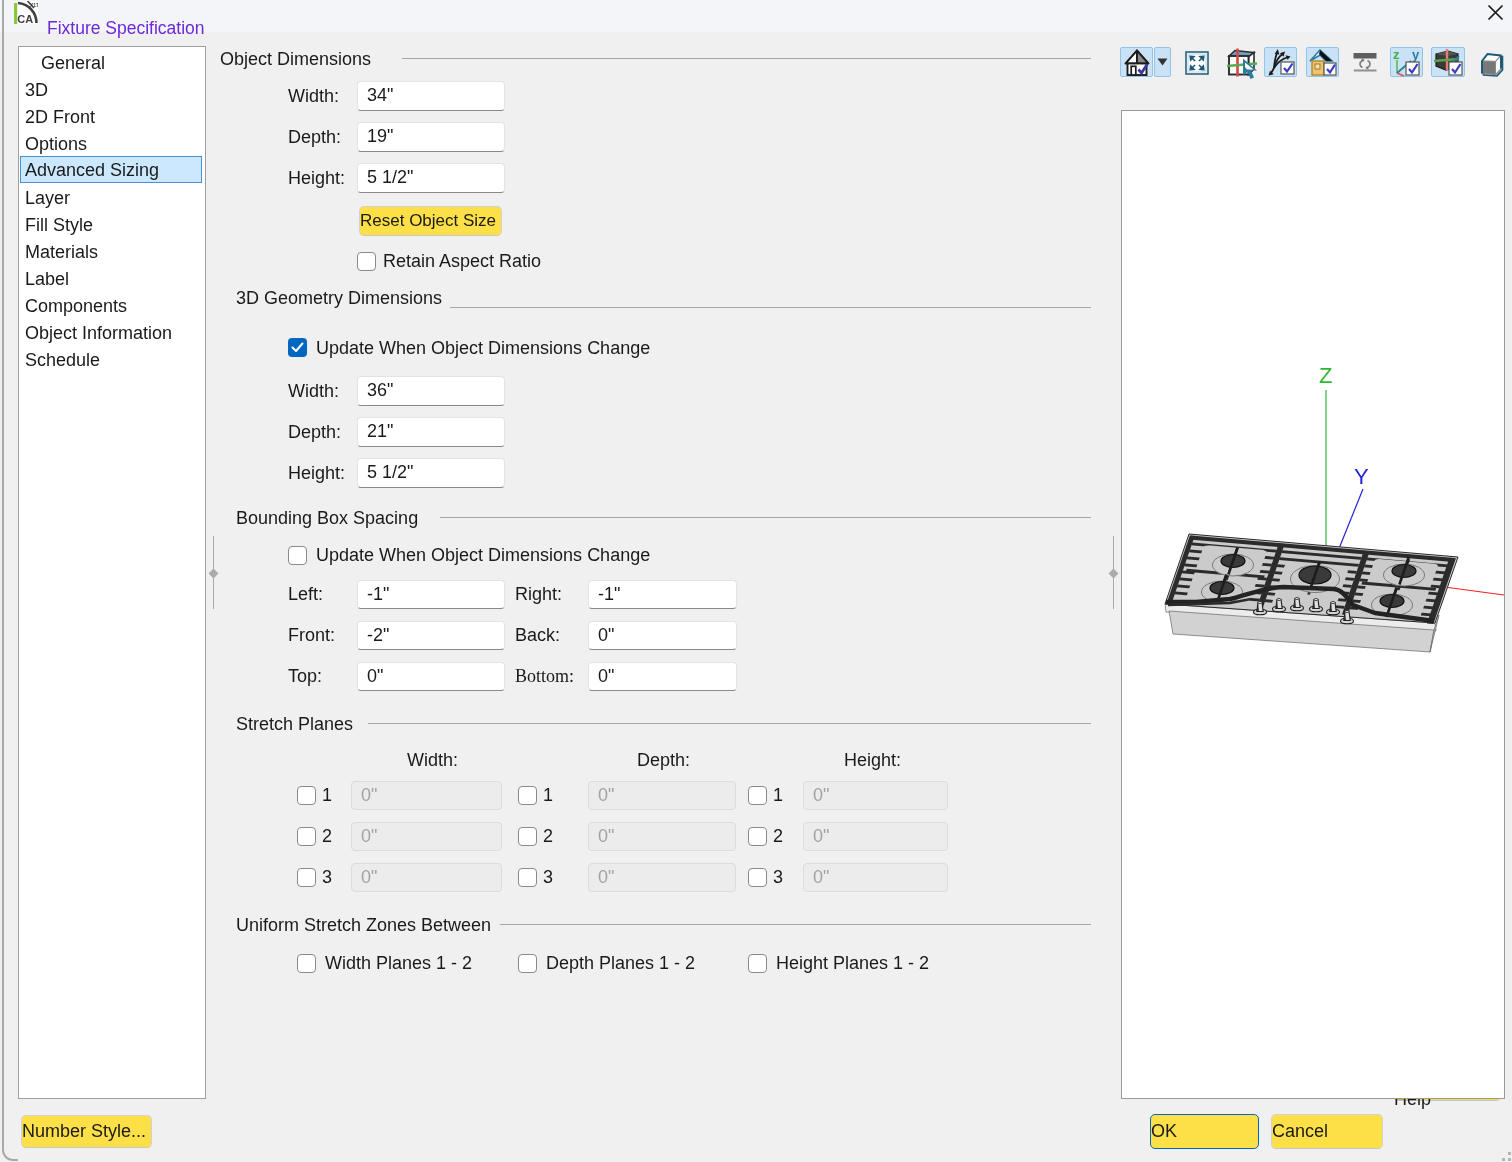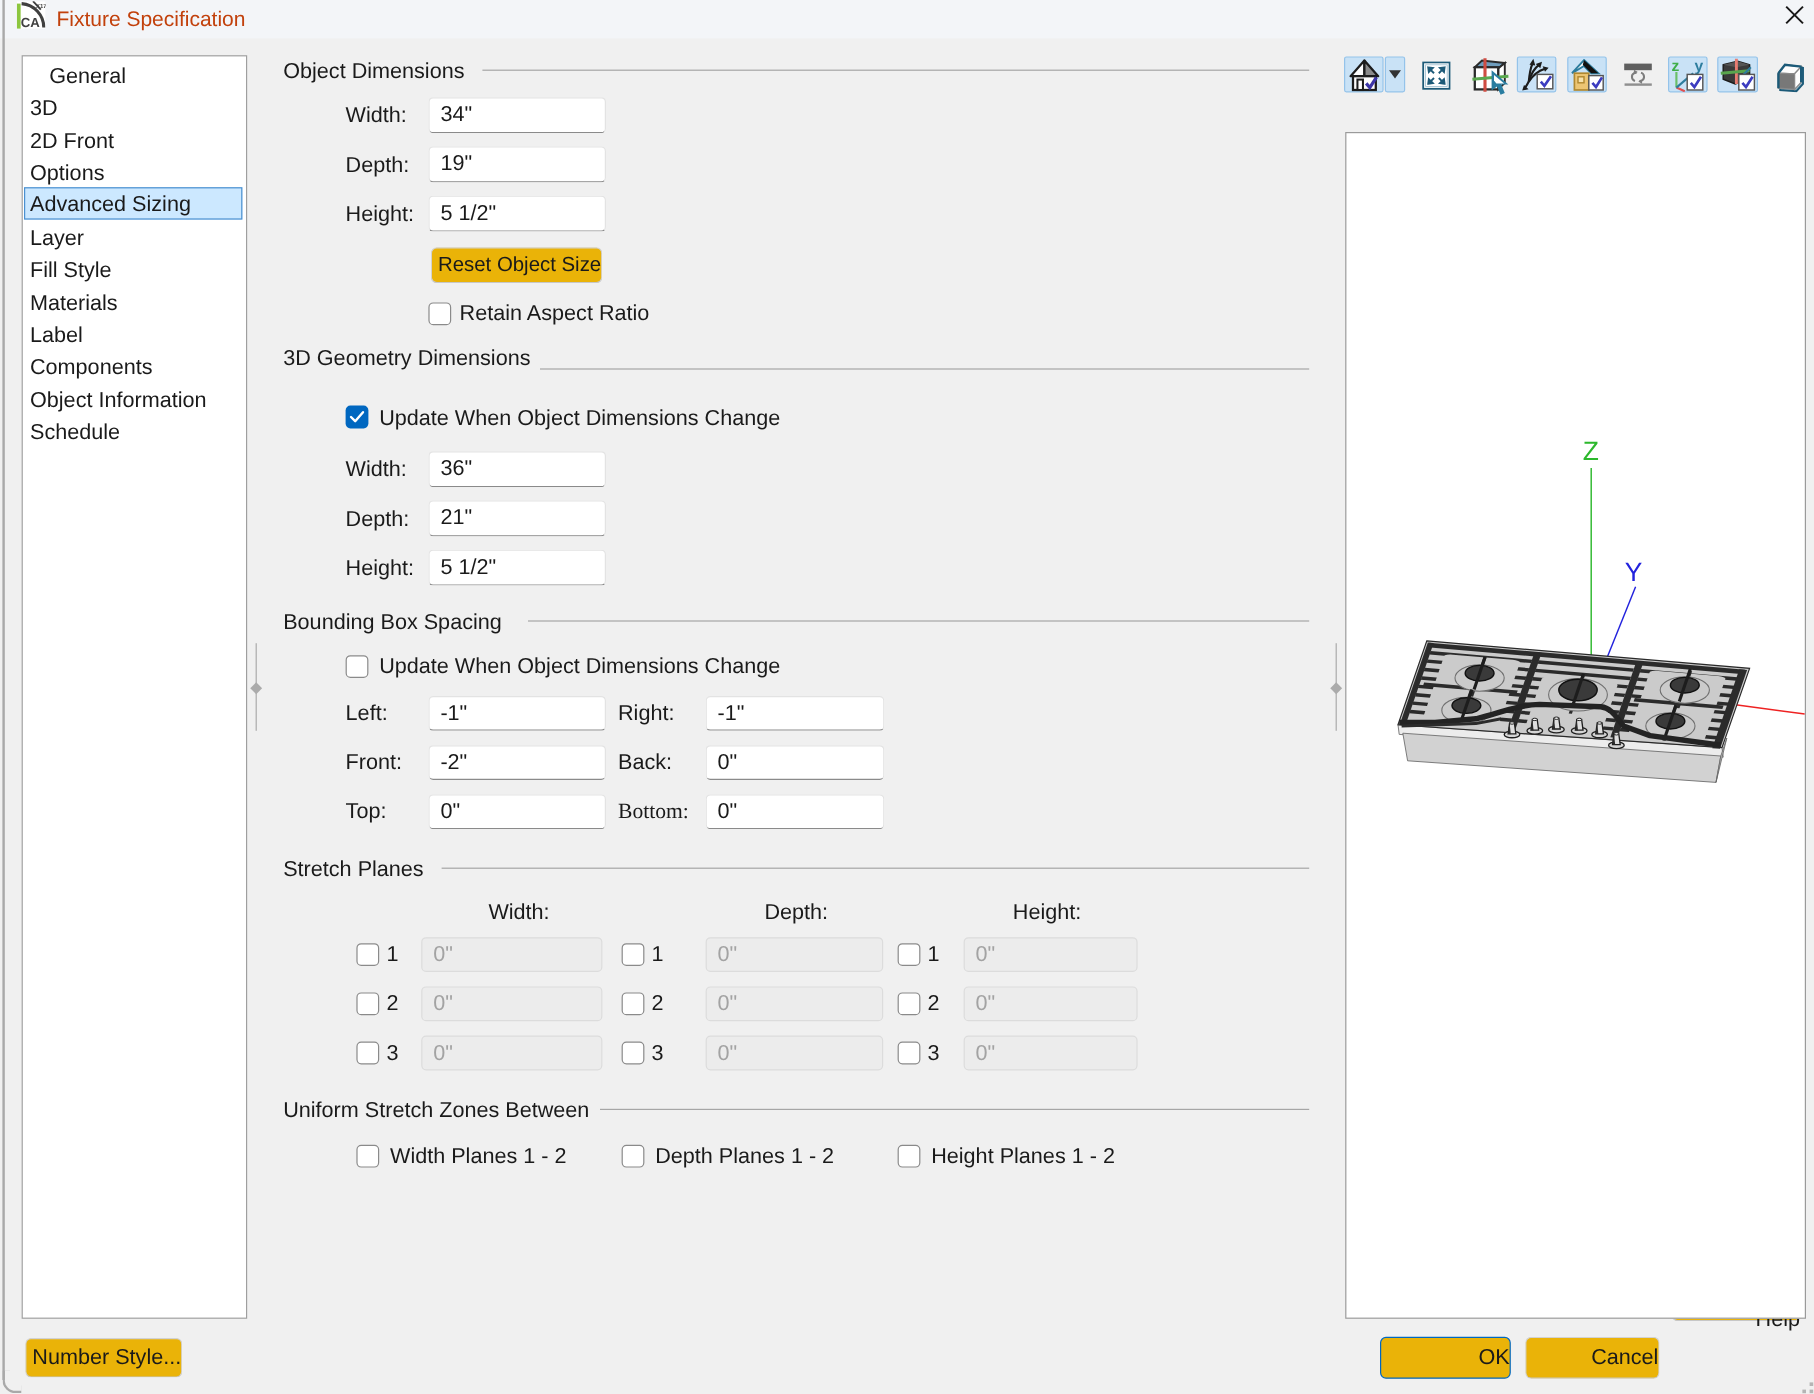--- a/index.html
+++ b/index.html
@@ -9,40 +9,40 @@
   .abs{position:absolute;}
   .lbl{position:absolute;font-size:18px;line-height:20px;white-space:nowrap;color:#1a1a1a;}
   .hdr{position:absolute;font-size:18px;line-height:20px;white-space:nowrap;color:#1a1a1a;}
   .hline{position:absolute;height:1px;background:#a6a6a6;}
   .field{position:absolute;background:#fff;border:1px solid #e3e3e3;border-bottom:1px solid #8a8a8a;
          border-radius:4px;font-size:18px;line-height:27px;padding-left:9px;box-sizing:border-box;color:#1a1a1a;}
   .dfield{position:absolute;background:#ececec;border:1px solid #dcdcdc;
           border-radius:4px;font-size:18px;line-height:27px;padding-left:9px;box-sizing:border-box;color:#a3a3a3;}
   .cb{position:absolute;width:17px;height:17px;background:#fff;border:1px solid #8a8a8a;border-radius:4px;}
   .cbc{position:absolute;width:19px;height:19px;background:#0067c0;border-radius:4px;}
-  .btn{position:absolute;background:#eab308;border:1px solid #d2d2d2;border-bottom-color:#c7c7c7;
-       border-radius:5px;font-size:18px;text-align:right;box-sizing:border-box;}
+  .btn{position:absolute;background:#fde047;border:1px solid #d2d2d2;border-bottom-color:#c7c7c7;
+       border-radius:5px;font-size:18px;text-align:left;box-sizing:border-box;}
   .tbtn{position:absolute;top:47px;height:30px;background:#c9e2f6;border:1px solid #94c3ea;border-radius:2px;box-sizing:border-box;}
 </style>
 </head>
 <body>
 <div id="root">
 
   <div class="abs" style="left:0;top:0;width:1512px;height:32px;background:#f3f5f8;"></div>
   <div class="abs" style="left:14px;top:1px;width:24px;height:23px;">
     <svg width="24" height="23" viewBox="0 0 24 23">
       <rect x="0" y="0" width="24" height="23" fill="#ffffff"></rect>
       <rect x="0" y="2" width="3.2" height="21" fill="#8cc63f"></rect>
       <path d="M4,2 A 20,20 0 0 1 22.5,22" fill="none" stroke="#404040" stroke-width="2.6"></path>
       <path d="M13.5,0 L20,7" stroke="#404040" stroke-width="1.6"></path>
       <text x="3.2" y="21.5" font-size="11" font-weight="bold" fill="#404040" font-family="Liberation Sans">CA</text>
       <text x="16" y="5.5" font-size="5" font-weight="bold" fill="#404040" font-family="Liberation Sans">X17</text>
     </svg>
   </div>
-  <div class="abs" style="left:47px;top:6px;font-size:17.5px;color:#c2410c;">Fixture Specification</div>
+  <div class="abs" style="left:47px;top:18px;font-size:17.5px;color:#6d28d9;">Fixture Specification</div>
   <svg class="abs" style="left:1487px;top:4px;" width="17" height="17" viewBox="0 0 17 17">
     <path d="M1.5,1.5 L15.5,15.5 M15.5,1.5 L1.5,15.5" stroke="#1b1b1b" stroke-width="1.7" fill="none"></path>
   </svg>
 
   <div class="abs" style="left:2px;top:0;width:2px;height:1150px;background:#a9a9a9;"></div>
   <div class="abs" style="left:2px;top:1142px;width:16px;height:19px;border-left:2px solid #a9a9a9;border-bottom:2px solid #a9a9a9;border-bottom-left-radius:11px;box-sizing:border-box;"></div>
 
   <div class="abs" style="left:18px;top:46px;width:188px;height:1053px;background:#fff;border:1px solid #9f9f9f;box-sizing:border-box;"></div>
   <div id="sb" class="abs" style="left:19px;top:50px;width:186px;font-size:18px;line-height:27px;">
       <div style="height:27px;padding-left:6px;margin-left:16px;">General</div>
@@ -59,21 +59,21 @@
       <div style="height:27px;padding-left:6px;">Schedule</div>
     </div>
   <div class="abs" style="left:20px;top:156px;width:182px;height:27px;background:#cce8ff;border:1px solid #4a90d0;box-sizing:border-box;"></div>
   <div class="abs" style="left:25px;top:160px;font-size:18px;line-height:20px;">Advanced Sizing</div>
 
   <div class="abs" style="left:213px;top:536px;width:1px;height:73px;background:#ababab;"></div>
   <div class="abs" style="left:210px;top:569.5px;width:7px;height:7px;background:#ababab;transform:rotate(45deg);"></div>
   <div class="abs" style="left:1113px;top:536px;width:1px;height:73px;background:#ababab;"></div>
   <div class="abs" style="left:1110px;top:569.5px;width:7px;height:7px;background:#ababab;transform:rotate(45deg);"></div>
 
-  <div class="hdr" style="left:236px;top:49px;">Object Dimensions</div>
+  <div class="hdr" style="left:220px;top:49px;">Object Dimensions</div>
   <div class="hline" style="left:402px;top:58px;width:689px;"></div>
   <div class="lbl" style="left:288px;top:86px;">Width:</div>
   <div class="field" style="left:357px;top:81px;width:148px;height:30px;">34"</div>
   <div class="lbl" style="left:288px;top:127px;">Depth:</div>
   <div class="field" style="left:357px;top:122px;width:148px;height:30px;">19"</div>
   <div class="lbl" style="left:288px;top:168px;">Height:</div>
   <div class="field" style="left:357px;top:163px;width:148px;height:30px;">5 1/2"</div>
   <div class="btn" style="left:359px;top:206px;width:143px;height:30px;line-height:28px;font-size:17px;white-space:nowrap;">Reset Object Size</div>
   <div class="cb" style="left:357px;top:252px;"></div>
   <div class="lbl" style="left:383px;top:251px;">Retain Aspect Ratio</div>

